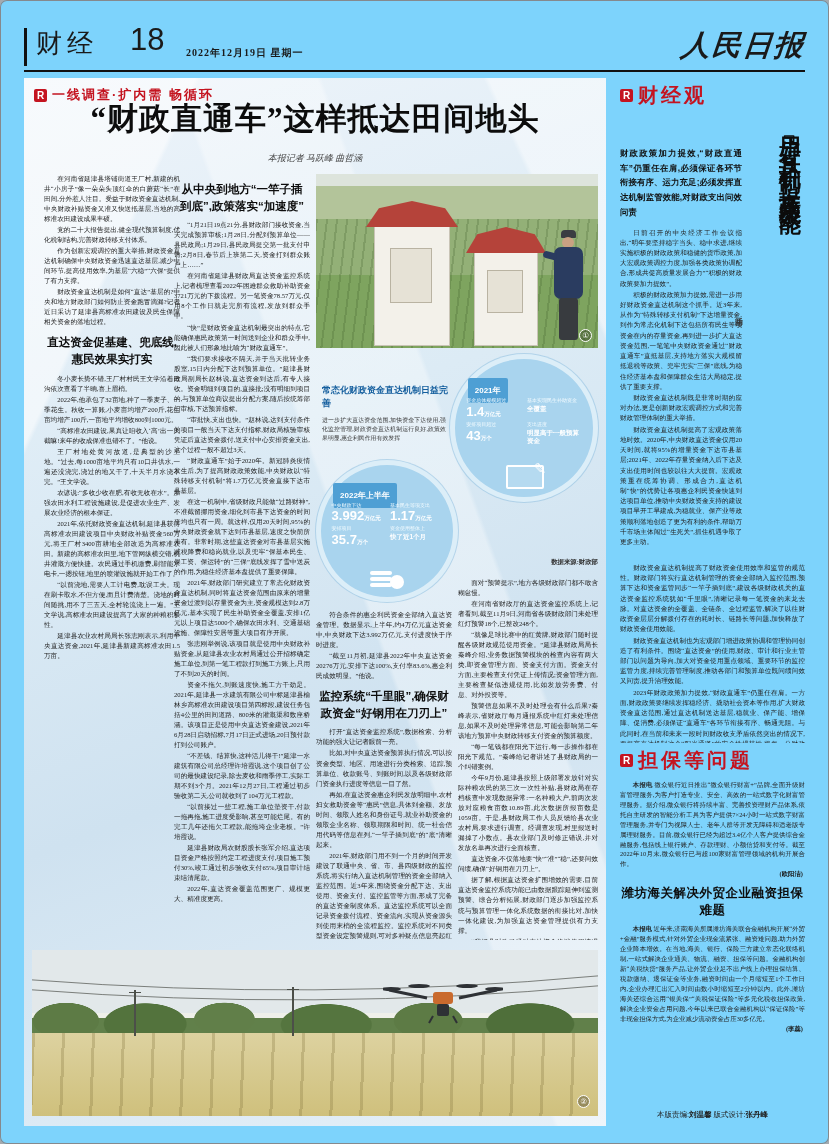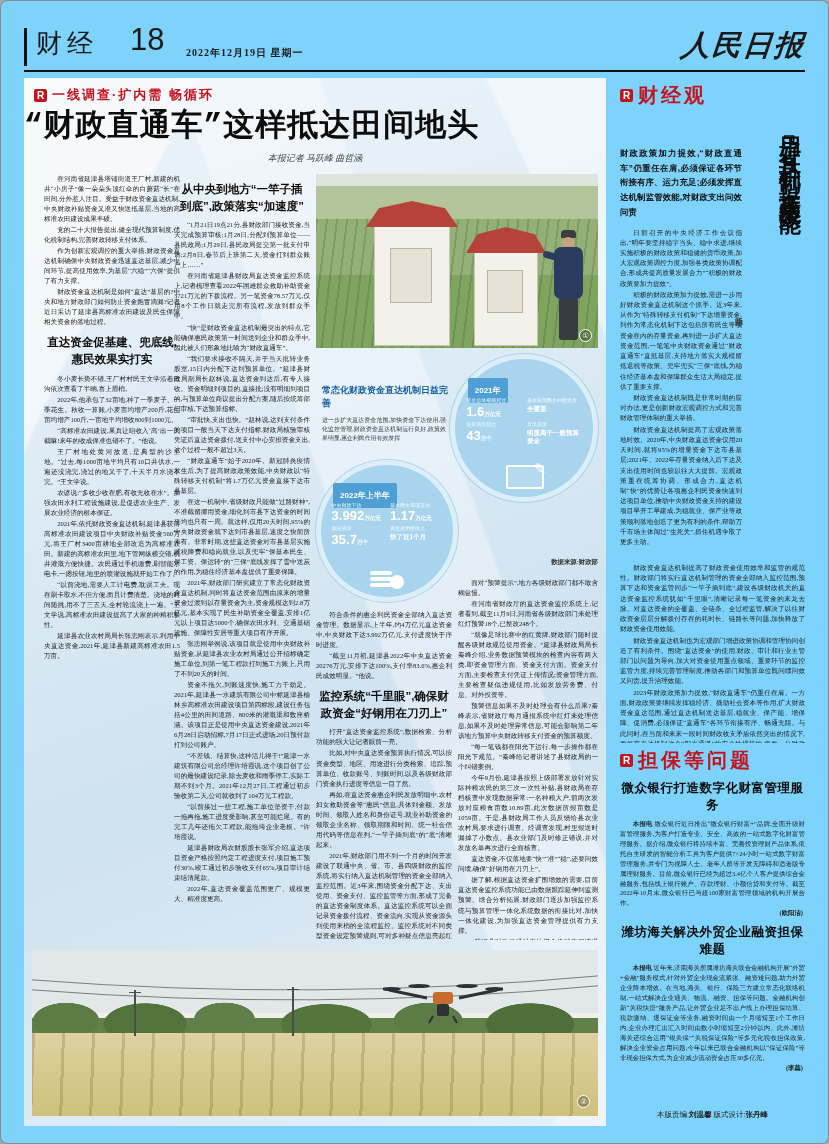--- a/index.html
+++ b/index.html
@@ -14,21 +14,21 @@
   
   .main{position:absolute;left:24px;top:78px;width:582px;height:1048px;
     background:
      linear-gradient(115deg, rgba(255,255,255,.55) 0 16%, rgba(255,255,255,0) 16.5%),
      linear-gradient(245deg, rgba(255,255,255,.45) 0 11%, rgba(255,255,255,0) 11.5%),
      linear-gradient(70deg, rgba(255,255,255,0) 55%, rgba(255,255,255,.35) 55.5% 70%, rgba(255,255,255,0) 70.5%),
      linear-gradient(160deg,#eef4fa 0%,#dcebf5 35%,#cfe2f0 62%,#e6f0f8 100%);}
   .kicker{position:absolute;left:10px;top:8px;display:flex;align-items:center;gap:5px;}
   .kbadge{width:13px;height:13px;background:#c41420;color:#fff;font-family:"Liberation Sans",sans-serif;font-weight:bold;font-size:10px;line-height:13px;text-align:center;border-radius:2px;}
   .ktext{color:#c41420;font-family:"Liberation Sans","DejaVu Sans",sans-serif;font-weight:bold;font-size:13px;letter-spacing:2px;}
-  .headline{position:absolute;left:0;top:26px;width:100%;text-align:left;font-family:Liberation Mono, monospace;font-weight:900;font-size:31px;letter-spacing:1px;color:#0c0c0c;}
+  .headline{position:absolute;left:0;top:20px;width:100%;text-align:center;font-family:Liberation Serif, serif;font-weight:900;font-size:31px;letter-spacing:1px;color:#0c0c0c;}
   .byline{position:absolute;left:0;top:74px;width:100%;text-align:center;font-size:9px;color:#444;font-style:italic;}
   .col{position:absolute;top:96px;width:136px;height:766px;overflow:hidden;text-align:justify;font-size:6.6px;line-height:1.52;color:#222;}
   .col p{margin:0 0 1px;text-indent:2em;}
   .col .col-h2{font-family:"Liberation Sans","DejaVu Sans",sans-serif;font-weight:bold;font-size:11.5px;line-height:1.45;text-align:center;text-indent:0;margin:7px 2px 6px;color:#0d0d0d;}
   .c1{left:8px;margin-left:12px;} .c2{left:150px;}
   .c3{left:292px;top:532px;height:330px;} .c4{left:434px;top:500px;width:140px;height:362px;}
   
   .photo1{position:absolute;left:292px;top:96px;width:282px;height:174px;overflow:hidden;
     background:linear-gradient(#dde4dc 0 7%,#b3c49a 7% 26%,#93b077 26% 58%,#7ea45f 58% 100%);}
   .photo1 .rows{position:absolute;inset:26% 0 0 0;background:repeating-linear-gradient(97deg, rgba(55,85,35,.22) 0 2px, transparent 2px 10px);}
@@ -174,21 +174,21 @@
 
     <div class="ig">
       <div class="ig-title">常态化财政资金直达机制日益完善</div>
       <div class="ig-intro">进一步扩大直达资金范围,加快资金下达使用,强化监控管理,财政资金直达机制运行良好,政策效果明显,惠企利民作用有效发挥</div>
 
       <div class="ig-c igc21">
         <div class="ig-hd">2021年</div>
         <div class="ig-grid">
           <div>
               <div class="ig-lab">资金总体规模超过</div>
-               <div class="ig-val"><span>1.6</span><span class="u">万亿元</span></div>
+               <div class="ig-val"><span>1.4</span><span class="u">万亿元</span></div>
             </div>
           <div>
               <div class="ig-lab">基本实现民生补助资金</div>
                <div class="ig-val txt">全覆盖</div>
             </div>
           <div>
               <div class="ig-lab">安排项目超过</div>
                <div class="ig-val"><span>43</span><span class="u">万个</span></div>
             </div>
           <div>
@@ -309,21 +309,20 @@
           <p>2023年财政政策加力提效,“财政直通车”仍重任在肩。一方面,财政政策要继续发挥稳经济、撬动社会资本等作用,扩大财政资金直达范围,通过直达机制送达基层,稳就业、保产能、增保障、促消费,必须保证“直通车”各环节衔接有序、畅通无阻。与此同时,在当前和未来一段时间财政收支矛盾依然突出的情况下,要提高直达机制这个“阳光通道”的安全性规范性,将每一分财政资金的使用都置于严格监督下,严防“跑冒滴漏”。</p>
         </div>
     </div>
 
     <div class="sb-label">
       <span class="kbadge">R</span>
       <span class="t">担保等问题</span>
     </div>
 
     <div class="brief">
-      <h3>微众银行打造数字化财富管理服务</h3>
       <p class="bt"><b>本报电</b><span> 微众银行近日推出“微众银行财富+”品牌,全面升级财富管理服务,为客户打造专业、安全、高效的一站式数字化财富管理服务。据介绍,微众银行将持续丰富、完善投资理财产品体系,依托自主研发的智能分析工具为客户提供7×24小时一站式数字财富管理服务,并专门为视障人士、老年人群等开发无障碍和适老版专属理财服务。目前,微众银行已经为超过3.4亿个人客户提供综合金融服务,包括线上银行账户、存款理财、小额信贷和支付等。截至2022年10月末,微众银行已与超100家财富管理领域的机构开展合作。</span></p>
       <div class="ba">(欧阳洁)</div>
     </div>
 
     <div class="brief">
       <h3>潍坊海关解决外贸企业融资担保难题</h3>
       <p class="bt"><b>本报电</b><span> 近年来,济南海关所属潍坊海关联合金融机构开展“外贸+金融”服务模式,针对外贸企业现金流紧张、融资难问题,助力外贸企业降本增效。在当地,海关、银行、保险三方建立常态化联络机制,一站式解决企业通关、物流、融资、担保等问题。金融机构创新“关税快贷”服务产品,让外贸企业足不出户线上办理担保结算、税款缴纳、退保证金等业务,融资时间由一个月缩短至1个工作日内,企业办理汇出汇入时间由数小时缩短至2分钟以内。此外,潍坊海关还综合运用“银关保”“关税保证保险”等多元化税收担保政策,解决企业资金占用问题,今年以来已联合金融机构以“保证保险”等非现金担保方式,为企业减少流动资金占压30多亿元。</span></p>
       <div class="ba">(李蕊)</div>
     </div>
 

